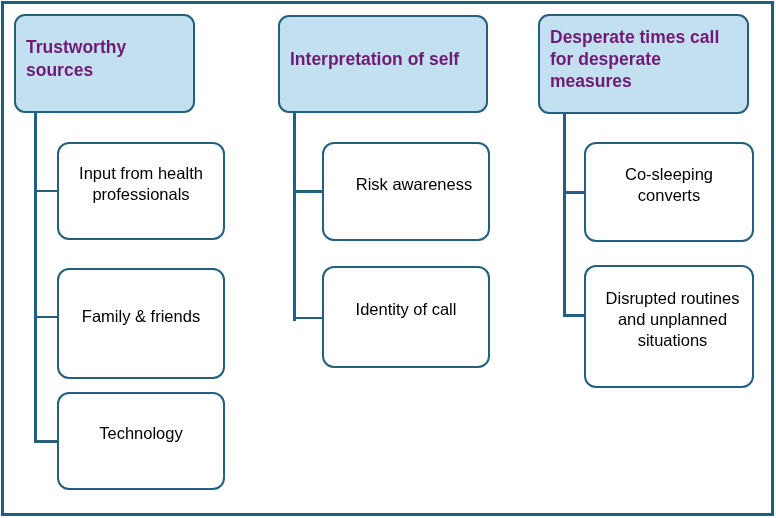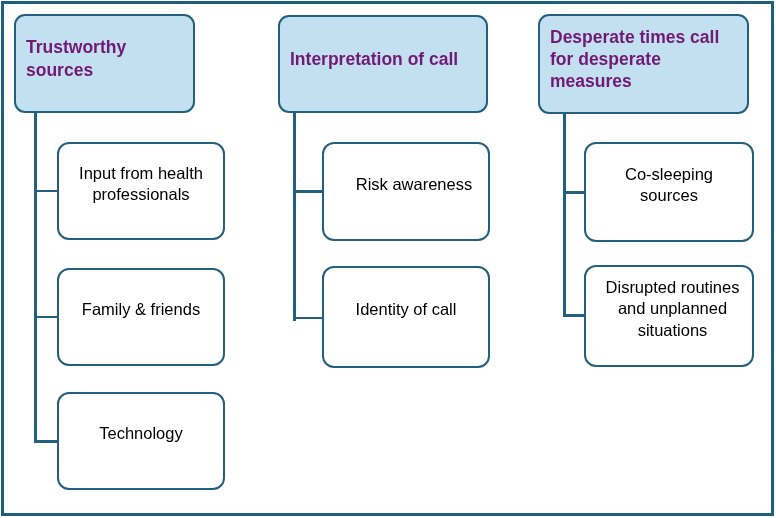--- a/index.html
+++ b/index.html
@@ -71,47 +71,47 @@
   <div class="hline" style="left:34px; top:189.5px; width:23px;"></div>
   <div class="hline" style="left:34px; top:315.5px; width:23px;"></div>
   <div class="hline" style="left:34px; top:440px; width:23px;"></div>
 
   <div class="theme-box" style="left:14px; top:14px; width:181px; height:99px;">
     <span>Trustworthy sources</span>
   </div>
   <div class="sub-box" style="left:57px; top:142px; width:168px; height:98px;text-align:center;">
     <span>Input from health professionals</span>
   </div>
-  <div class="sub-box" style="left:57px; top:268px; width:168px; height:98px;">
+  <div class="sub-box" style="left:57px; top:268px; width:168px; height:111px;">
     <span>Family &amp; friends</span>
   </div>
   <div class="sub-box" style="left:57px; top:392px; width:168px; height:98px;">
     <span>Technology</span>
   </div>
 
   <div class="vline" style="left:293px; top:113px; height:208px;"></div>
   <div class="hline" style="left:293px; top:190px; width:29px;"></div>
   <div class="hline" style="left:293px; top:316.5px; width:29px;"></div>
 
   <div class="theme-box" style="left:278px; top:15px; width:210px; height:98px;">
-    <span>Interpretation of call</span>
+    <span>Interpretation of self</span>
   </div>
   <div class="sub-box" style="left:322px; top:142px; width:168px; height:99px;padding-left:28px;">
     <span>Risk awareness</span>
   </div>
   <div class="sub-box" style="left:322px; top:266px; width:168px; height:102px;">
     <span>Identity of call</span>
   </div>
 
   <div class="vline" style="left:563px; top:114px; height:203px;"></div>
   <div class="hline" style="left:563px; top:191px; width:21px;"></div>
   <div class="hline" style="left:563px; top:314px; width:21px;"></div>
 
   <div class="theme-box" style="left:538px; top:14px; width:211px; height:100px;">
     <span>Desperate times call for desperate measures</span>
   </div>
   <div class="sub-box" style="left:584px; top:142px; width:170px; height:100px;">
-    <span>Co-sleeping sources</span>
+    <span>Co-sleeping converts</span>
   </div>
-  <div class="sub-box" style="left:584px; top:265px; width:170px; height:102px;padding-left:19px;">
+  <div class="sub-box" style="left:584px; top:265px; width:170px; height:123px;padding-left:19px;">
     <span>Disrupted routines and unplanned situations</span>
   </div>
 </div>
 
 </body></html>

